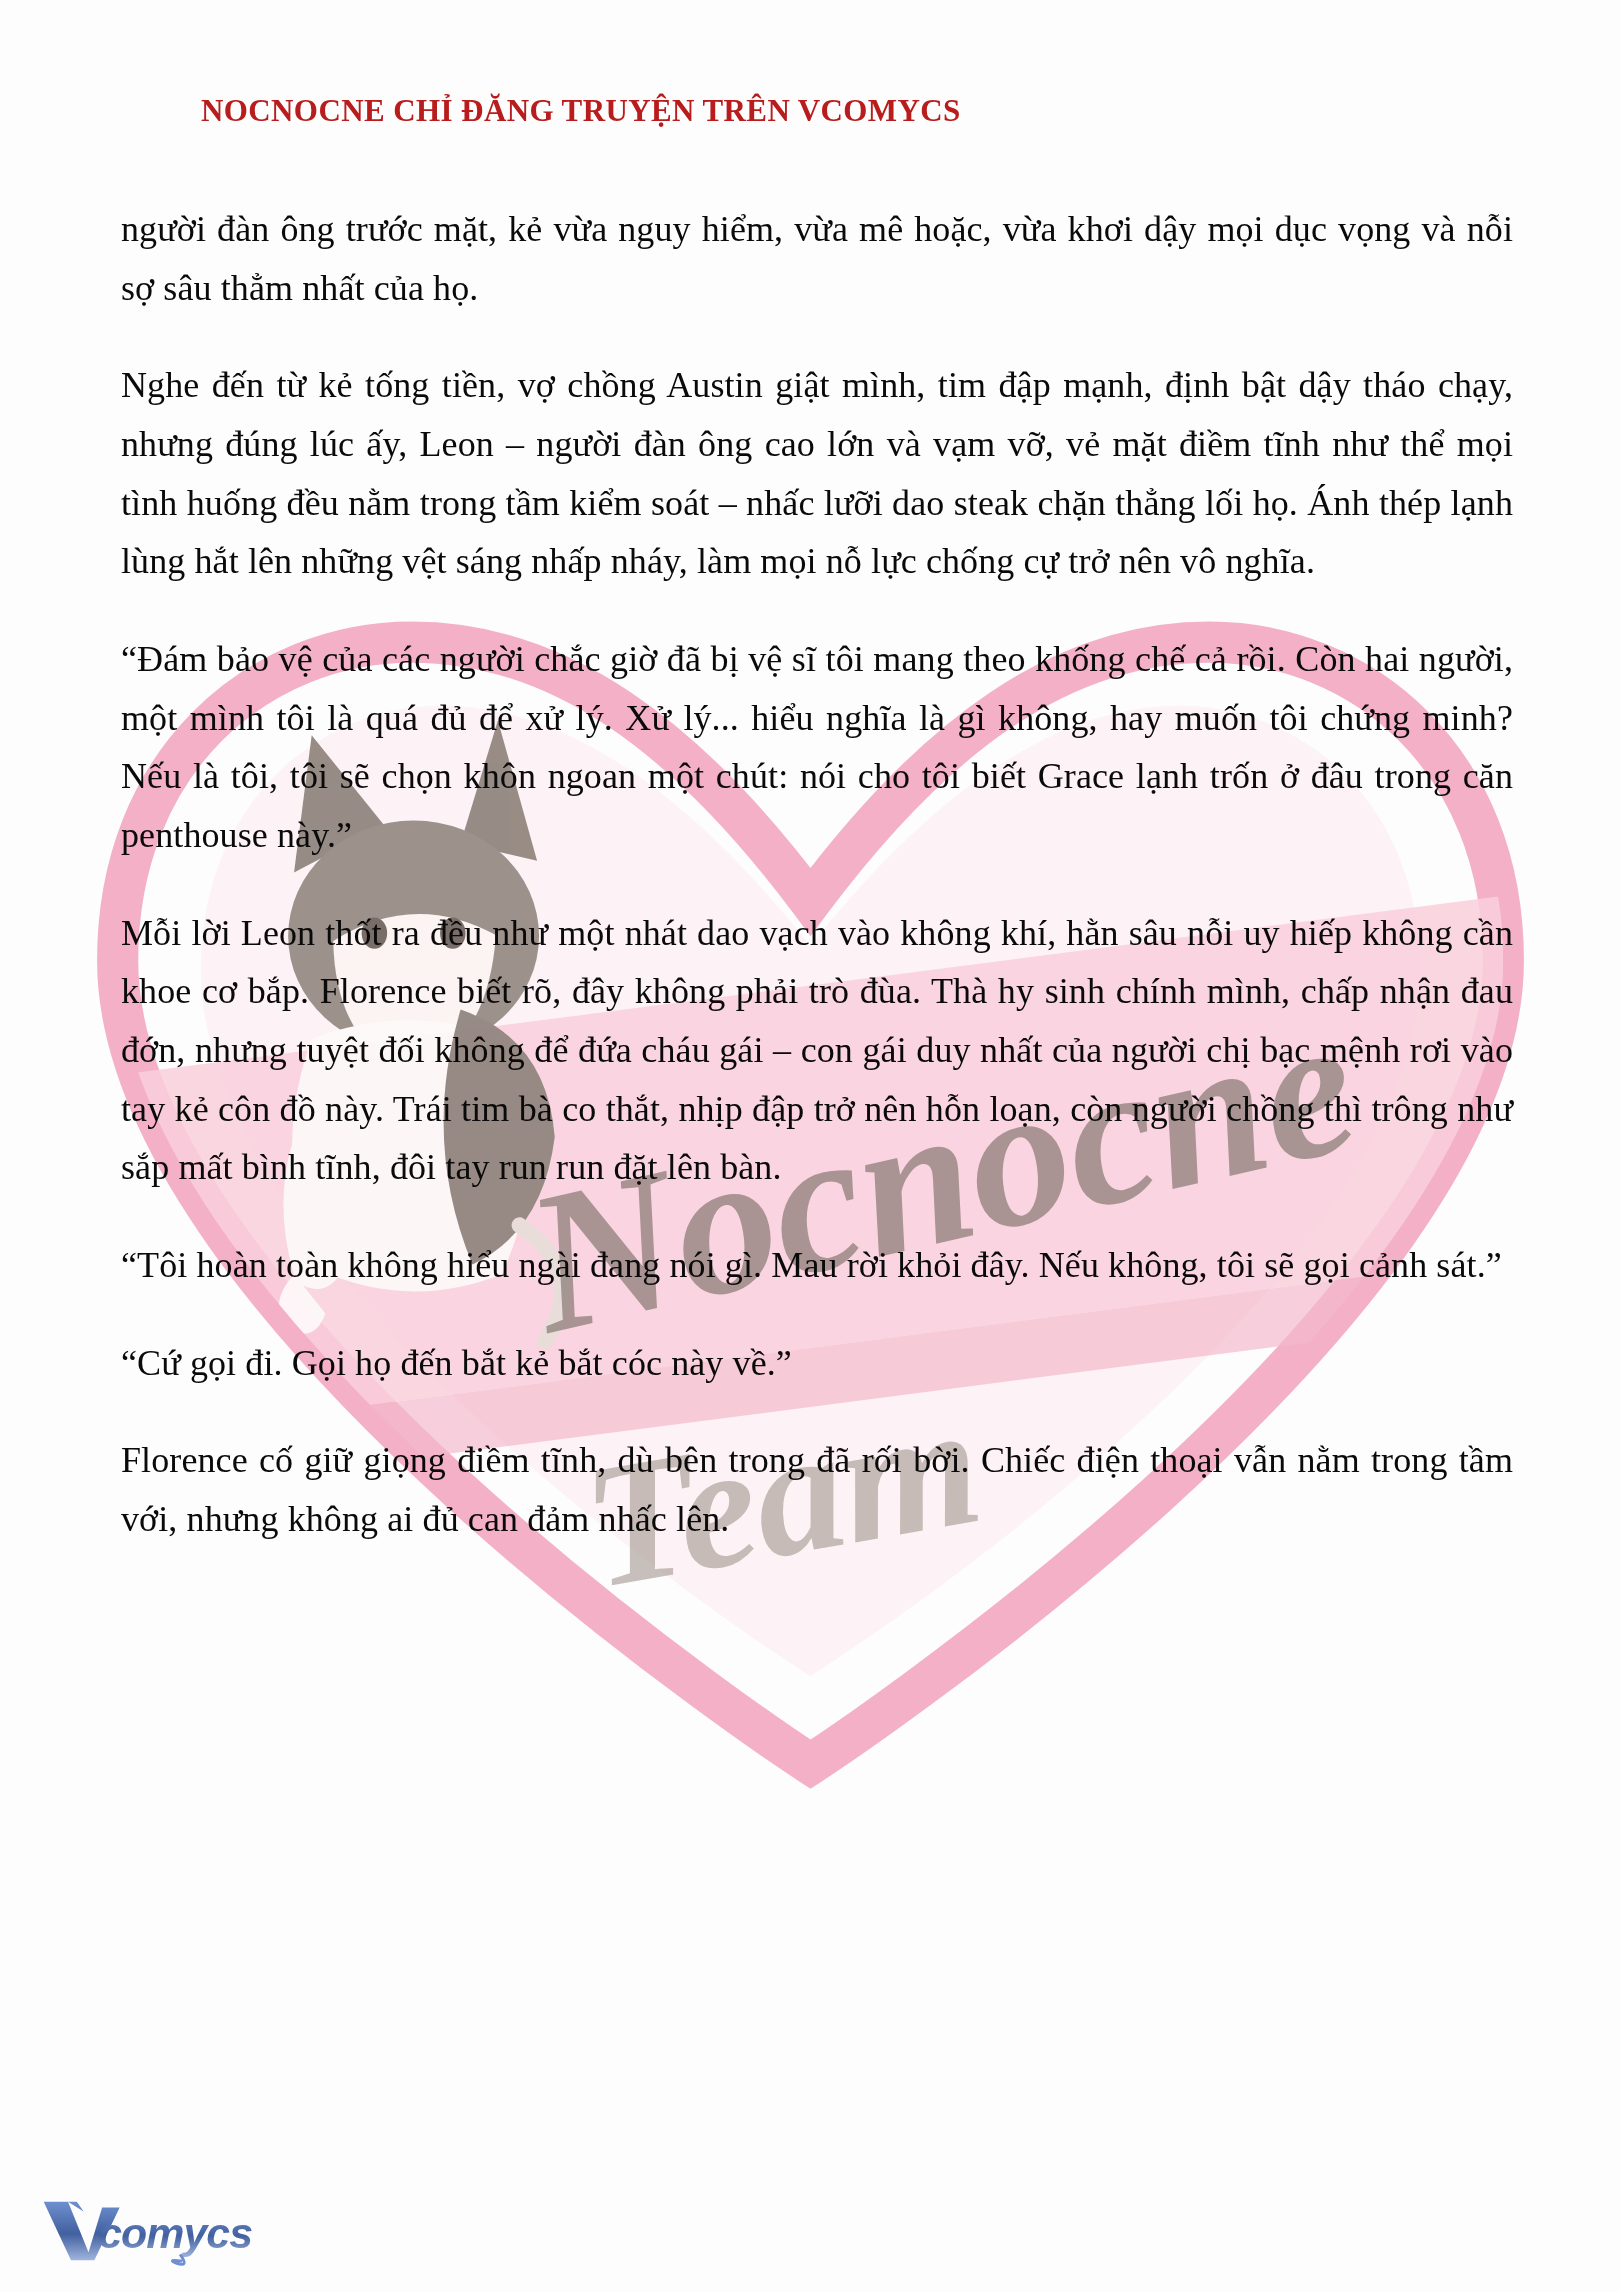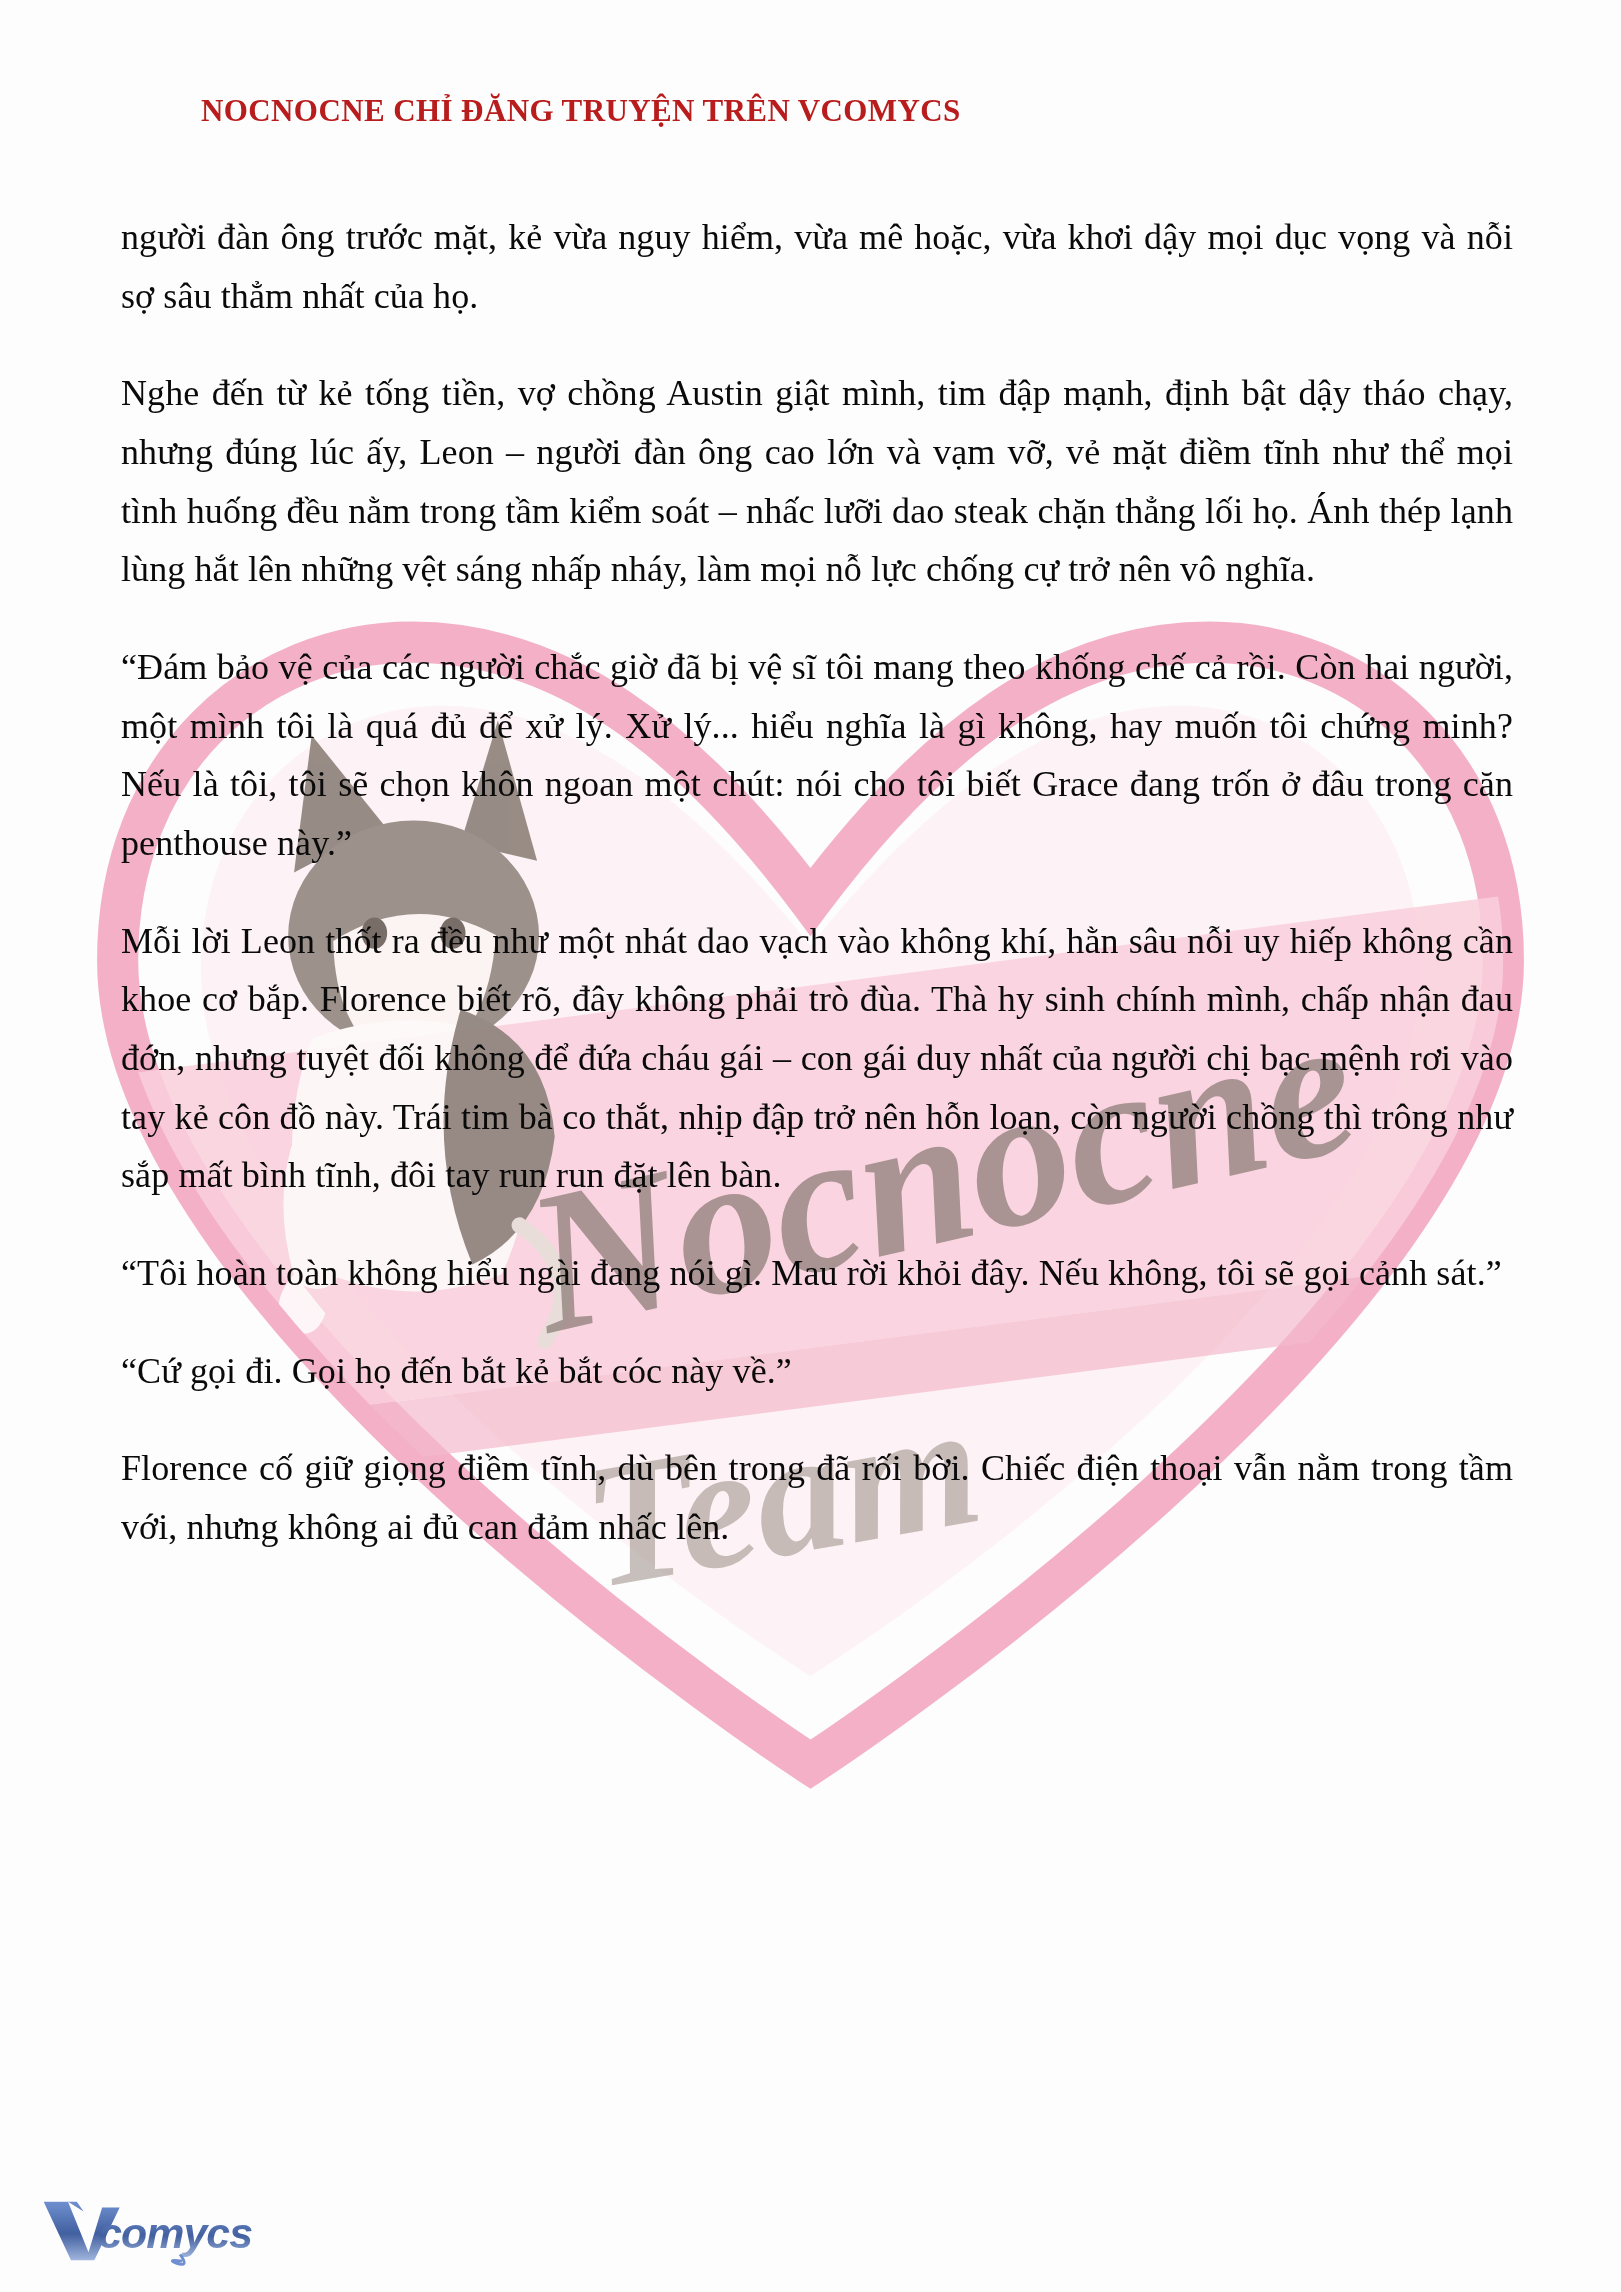--- a/index.html
+++ b/index.html
@@ -47,21 +47,21 @@
     font-weight: bold;
     font-size: 31px;
     letter-spacing: 0.4px;
     white-space: nowrap;
   }
 
   
   .content {
     position: absolute;
     left: 121px;
-    top: 208px;
+    top: 200px;
     width: 1392px;
     z-index: 2;
   }
   .content p {
     margin: 0 0 39px 0;
     font-size: 36px;
     line-height: 1.63;
     color: #0a0a0a;
     text-align: justify;
     text-justify: inter-word;
@@ -149,21 +149,21 @@
     </svg>
   </div>
 
   <div class="site-banner">
     <span class="banner-text">NOCNOCNE CHỈ ĐĂNG TRUYỆN TRÊN VCOMYCS</span>
   </div>
 
   <div class="content">
     <p>người đàn ông trước mặt, kẻ vừa nguy hiểm, vừa mê hoặc, vừa khơi dậy mọi dục vọng và nỗi sợ sâu thẳm nhất của họ.</p>
     <p>Nghe đến từ kẻ tống tiền, vợ chồng Austin giật mình, tim đập mạnh, định bật dậy tháo chạy, nhưng đúng lúc ấy, Leon – người đàn ông cao lớn và vạm vỡ, vẻ mặt điềm tĩnh như thể mọi tình huống đều nằm trong tầm kiểm soát – nhấc lưỡi dao steak chặn thẳng lối họ. Ánh thép lạnh lùng hắt lên những vệt sáng nhấp nháy, làm mọi nỗ lực chống cự trở nên vô nghĩa.</p>
-    <p>“Đám bảo vệ của các người chắc giờ đã bị vệ sĩ tôi mang theo khống chế cả rồi. Còn hai người, một mình tôi là quá đủ để xử lý. Xử lý... hiểu nghĩa là gì không, hay muốn tôi chứng minh? Nếu là tôi, tôi sẽ chọn khôn ngoan một chút: nói cho tôi biết Grace đang trốn ở đâu trong căn penthouse này.”</p>
+    <p>“Đám bảo vệ của các người chắc giờ đã bị vệ sĩ tôi mang theo khống chế cả rồi. Còn hai người, một mình tôi là quá đủ để xử lý. Xử lý... hiểu nghĩa là gì không, hay muốn tôi chứng minh? Nếu là tôi, tôi sẽ chọn khôn ngoan một chút: nói cho tôi biết Grace lạnh trốn ở đâu trong căn penthouse này.”</p>
     <p>Mỗi lời Leon thốt ra đều như một nhát dao vạch vào không khí, hằn sâu nỗi uy hiếp không cần khoe cơ bắp. Florence biết rõ, đây không phải trò đùa. Thà hy sinh chính mình, chấp nhận đau đớn, nhưng tuyệt đối không để đứa cháu gái – con gái duy nhất của người chị bạc mệnh rơi vào tay kẻ côn đồ này. Trái tim bà co thắt, nhịp đập trở nên hỗn loạn, còn người chồng thì trông như sắp mất bình tĩnh, đôi tay run run đặt lên bàn.</p>
     <p>“Tôi hoàn toàn không hiểu ngài đang nói gì. Mau rời khỏi đây. Nếu không, tôi sẽ gọi cảnh sát.”</p>
     <p>“Cứ gọi đi. Gọi họ đến bắt kẻ bắt cóc này về.”</p>
     <p>Florence cố giữ giọng điềm tĩnh, dù bên trong đã rối bời. Chiếc điện thoại vẫn nằm trong tầm với, nhưng không ai đủ can đảm nhấc lên.</p>
   </div>
 
   <div class="footer-logo">
     <svg viewBox="0 0 260 78" xmlns="http://www.w3.org/2000/svg" aria-hidden="true">
       <defs>
         <linearGradient id="lgGrad" x1="0" y1="0" x2="0" y2="1">

